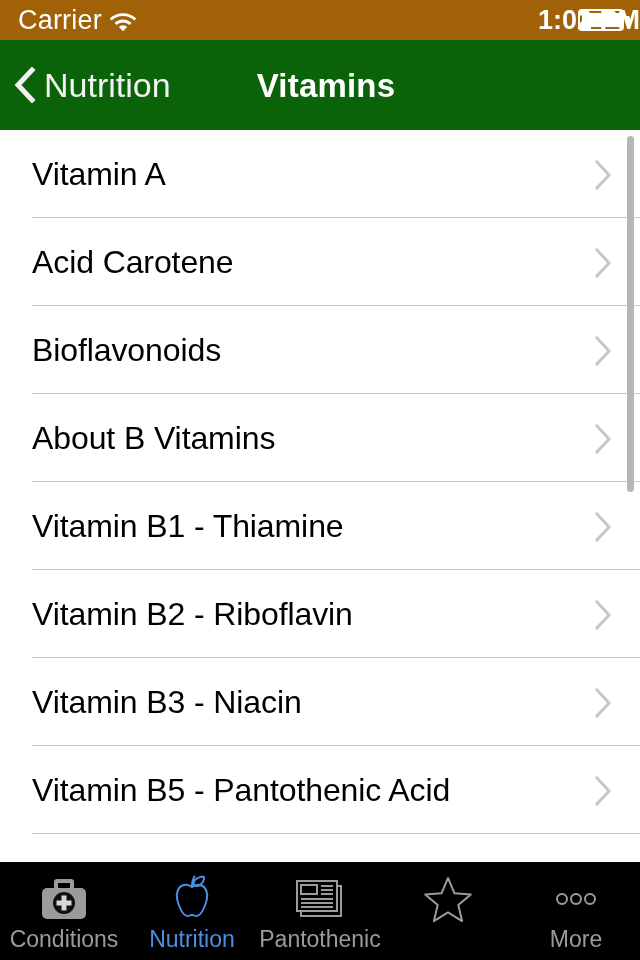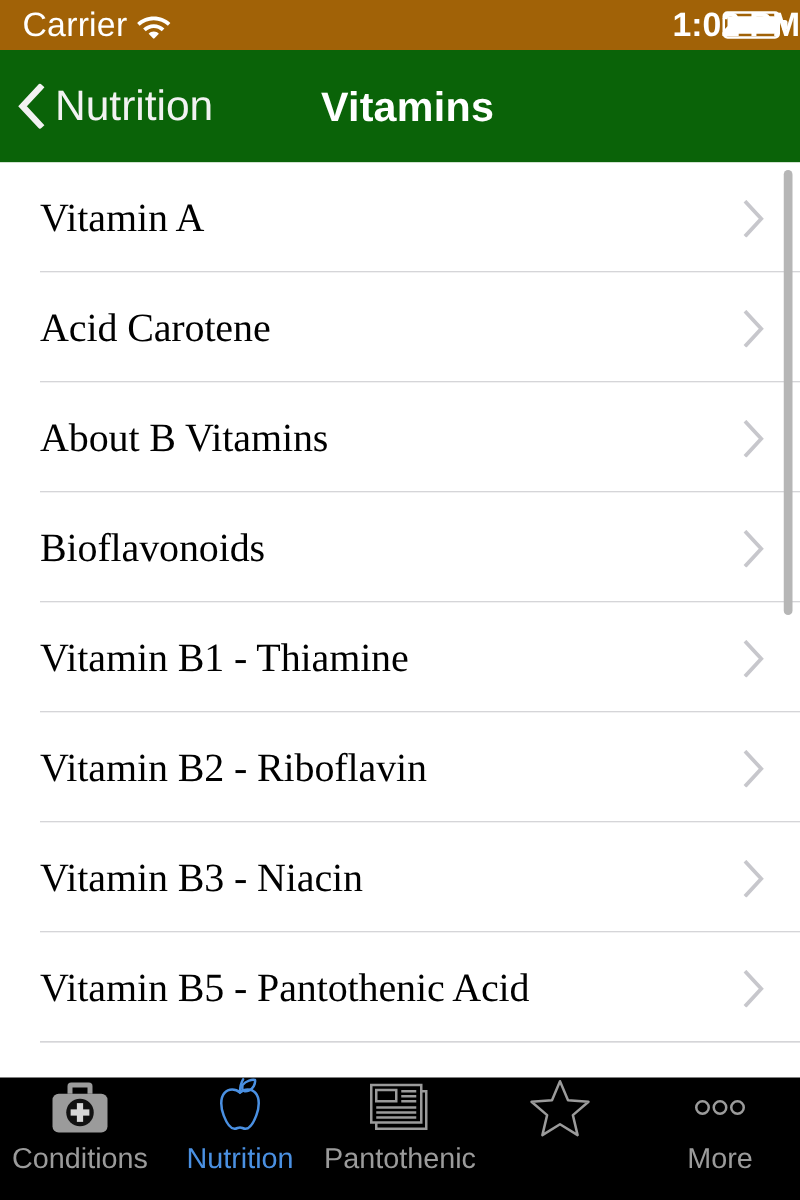--- a/index.html
+++ b/index.html
@@ -150,21 +150,20 @@
     left: 32px;
     top: 0;
     height: 88px;
     display: flex;
     align-items: center;
     font-size: 32px;
     font-weight: 400;
     color: #000000;
     letter-spacing: -0.1px;
     white-space: nowrap;
-    font-family: Liberation Serif, serif;
   }
   .list-row-chevron {
     position: absolute;
     right: 28px;
     top: 30px;
     width: 18px;
     height: 30px;
   }
   .list-sep {
     position: absolute;
@@ -193,20 +192,21 @@
     background: #000000;
     display: flex;
   }
   .tab-item {
     flex: 1 1 20%;
     position: relative;
     display: flex;
     flex-direction: column;
     align-items: center;
     justify-content: flex-start;
+    padding-top: 13px;
     cursor: pointer;
   }
   .tab-icon {
     height: 48px;
     width: 60px;
     display: flex;
     align-items: center;
     justify-content: center;
   }
   .tab-label {
@@ -264,28 +264,28 @@
           <div class="list-sep"></div>
         </div>
         <div class="list-row">
           <div class="list-row-label">Acid Carotene</div>
           <span class="list-row-chevron"><svg viewBox="0 0 18 30" width="18" height="30">
               <polyline points="3,2 15,15 3,28" fill="none" stroke="#c7c7cc" stroke-width="3" stroke-linecap="square"></polyline>
             </svg></span>
           <div class="list-sep"></div>
         </div>
         <div class="list-row">
+          <div class="list-row-label">Bioflavonoids</div>
+          <span class="list-row-chevron"><svg viewBox="0 0 18 30" width="18" height="30">
+              <polyline points="3,2 15,15 3,28" fill="none" stroke="#c7c7cc" stroke-width="3" stroke-linecap="square"></polyline>
+            </svg></span>
+          <div class="list-sep"></div>
+        </div>
+        <div class="list-row">
           <div class="list-row-label">About B Vitamins</div>
-          <span class="list-row-chevron"><svg viewBox="0 0 18 30" width="18" height="30">
-              <polyline points="3,2 15,15 3,28" fill="none" stroke="#c7c7cc" stroke-width="3" stroke-linecap="square"></polyline>
-            </svg></span>
-          <div class="list-sep"></div>
-        </div>
-        <div class="list-row">
-          <div class="list-row-label">Bioflavonoids</div>
           <span class="list-row-chevron"><svg viewBox="0 0 18 30" width="18" height="30">
               <polyline points="3,2 15,15 3,28" fill="none" stroke="#c7c7cc" stroke-width="3" stroke-linecap="square"></polyline>
             </svg></span>
           <div class="list-sep"></div>
         </div>
         <div class="list-row">
           <div class="list-row-label">Vitamin B1 - Thiamine</div>
           <span class="list-row-chevron"><svg viewBox="0 0 18 30" width="18" height="30">
               <polyline points="3,2 15,15 3,28" fill="none" stroke="#c7c7cc" stroke-width="3" stroke-linecap="square"></polyline>
             </svg></span>

